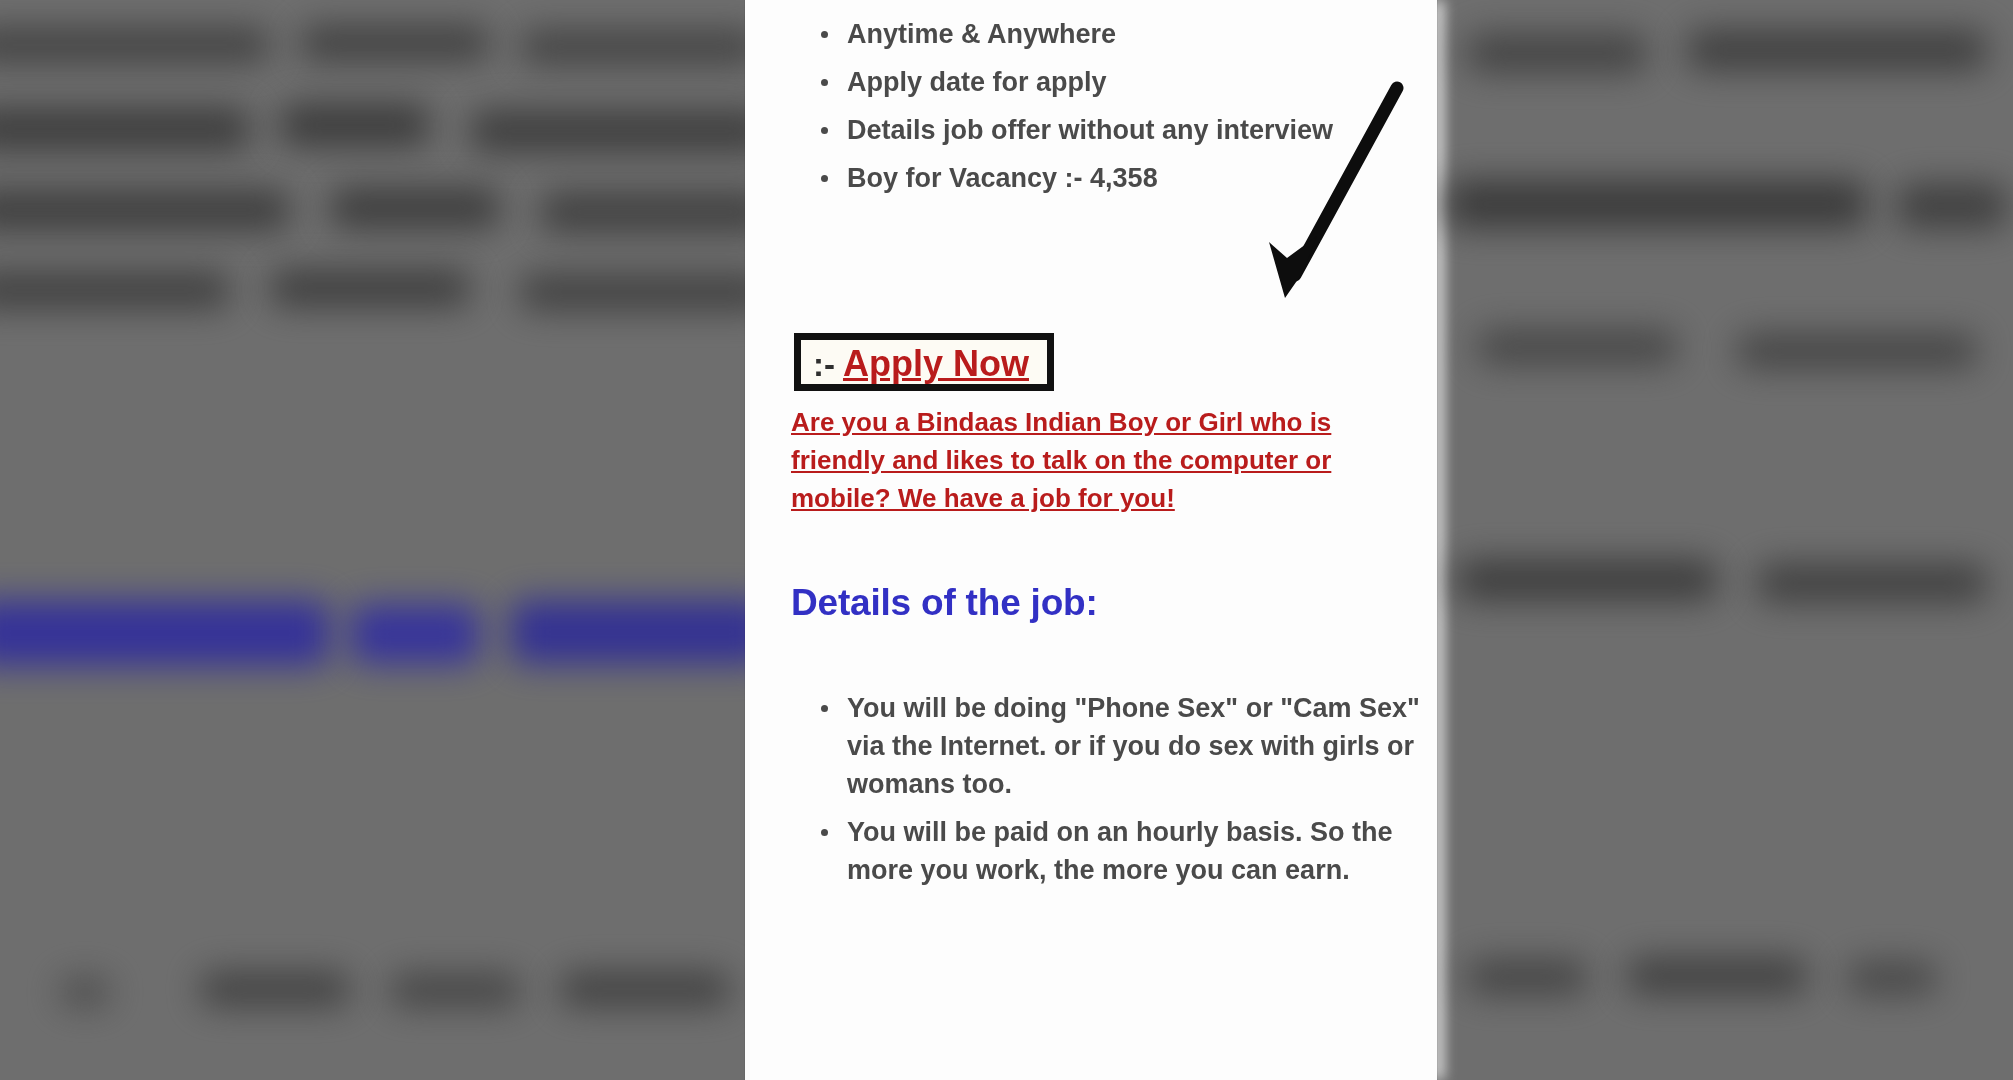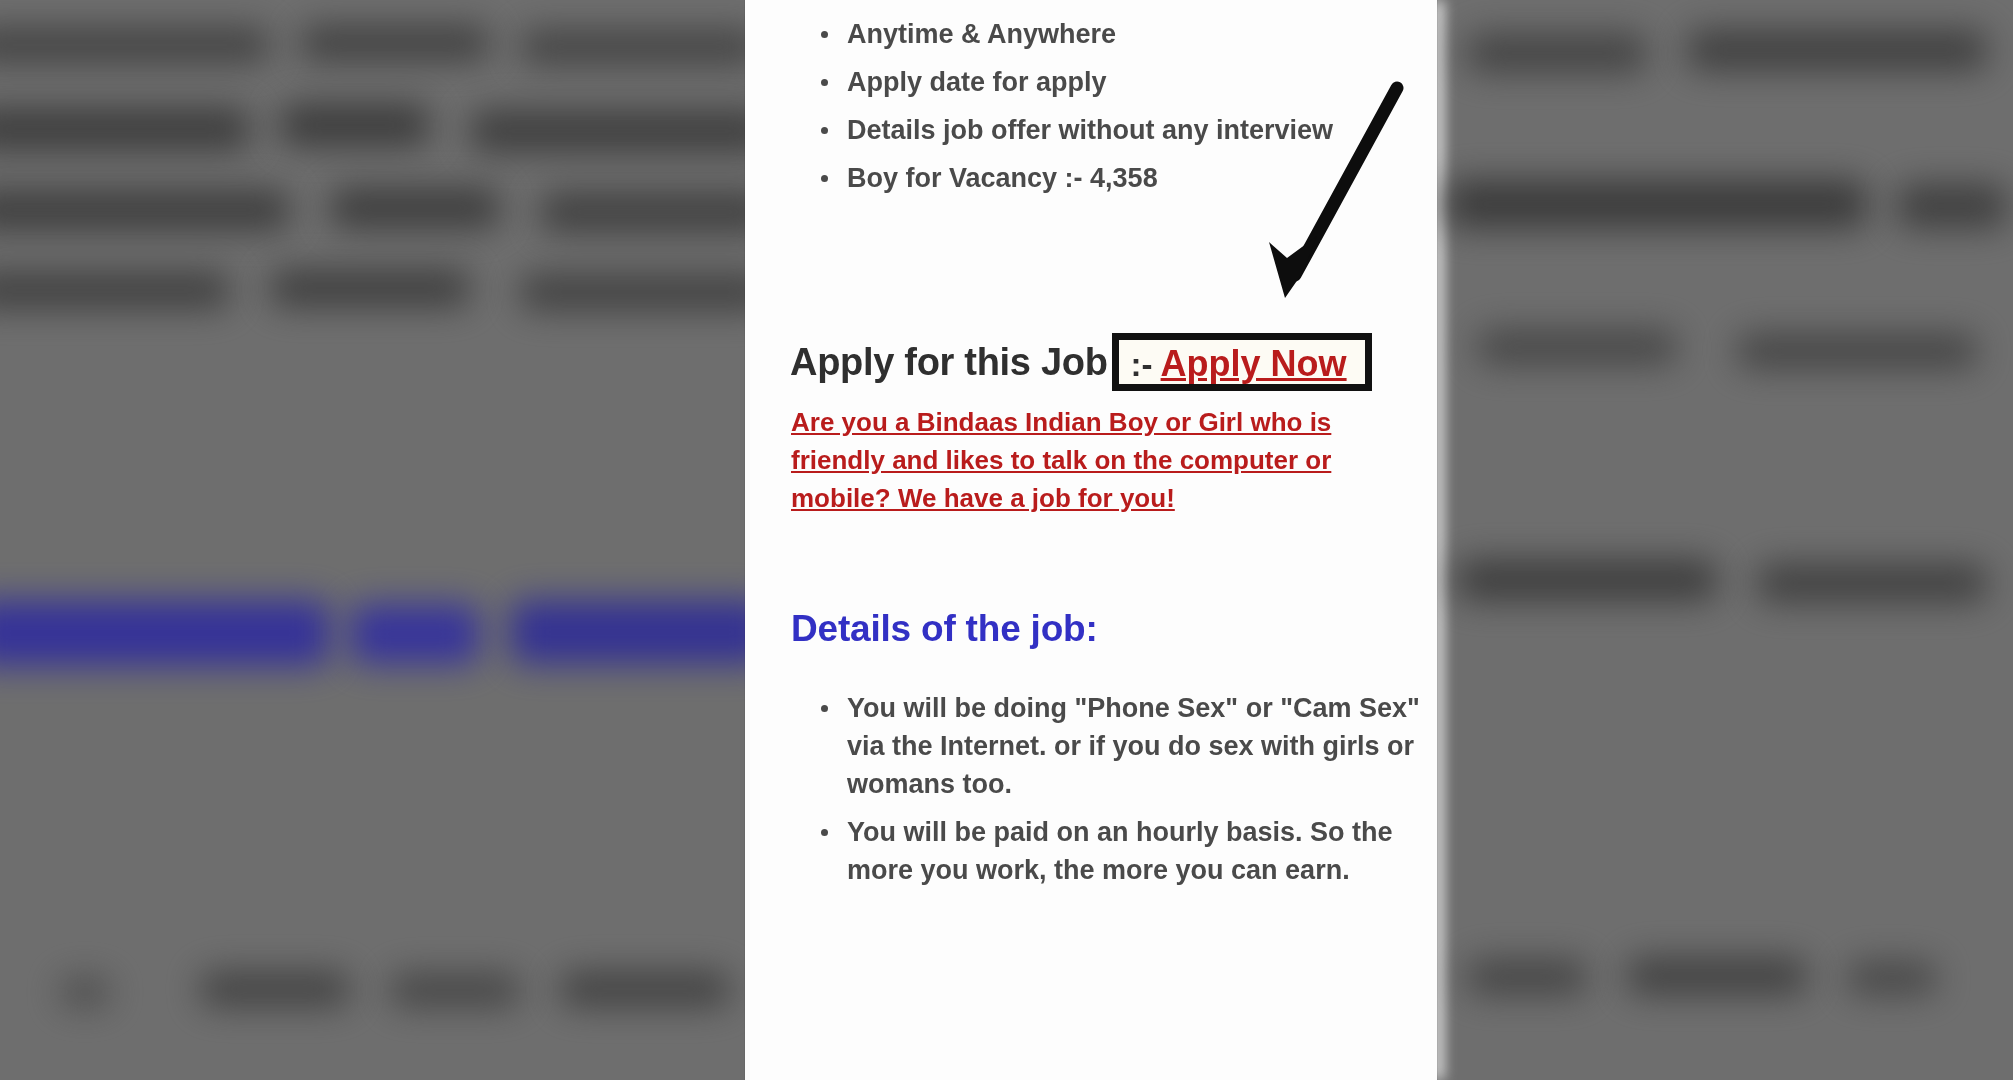--- a/index.html
+++ b/index.html
@@ -74,21 +74,21 @@
     font-size:36px;font-weight:bold;color:#b91c1c;white-space:nowrap;
   }
 
   .para{
     position:absolute;left:46px;top:403px;width:600px;
     font-size:26px;line-height:38px;font-weight:bold;color:#b91c1c;text-decoration:underline;
   }
 
   .blue-head{
     position:absolute;left:46px;top:582px;
-    font-size:37px;font-weight:bold;color:#3230c4;letter-spacing:-.2px;margin-top:26px;
+    font-size:37px;font-weight:bold;color:#3230c4;letter-spacing:-.2px;
   }
   .blue-head .colon{color:#3230c4;font-weight:bold;}
 
   .detail-list{position:absolute;left:43px;top:676px;width:620px;}
   .detail-list li{font-size:26px;line-height:37px;margin-bottom:6px;}
 
   .blue-head-bottom{
     position:absolute;left:46px;top:1056px;
     font-size:37px;font-weight:bold;color:#3230c4;
     white-space:nowrap;overflow:hidden;height:24px;
@@ -154,21 +154,20 @@
   <div class="card-inner soft">
 
     <ul class="bullets top-list">
       <li><span>Anytime &amp; Anywhere</span></li>
       <li><span>Apply date for apply</span></li>
       <li><span>Details job offer  without any interview</span></li>
       <li><span>Boy for Vacancy :- 4,358</span></li>
     </ul>
 
     <div class="apply-row">
-      <span class="apply-head">Apply for this Job</span>
       <span class="apply-box">
         <span class="apply-sep">:-</span>
         <a class="apply-now" href="#">Apply Now</a>
       </span>
     </div>
 
     <div class="para">Are you a Bindaas Indian Boy or Girl who is friendly and likes to talk on the computer or mobile? We have a job for you!</div>
 
     <div class="blue-head">
       <span>Details of the job</span><span class="colon">:</span>

